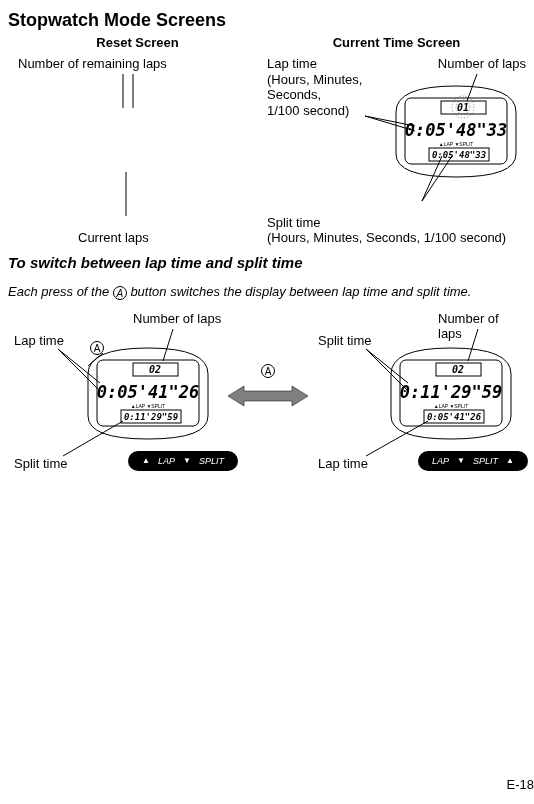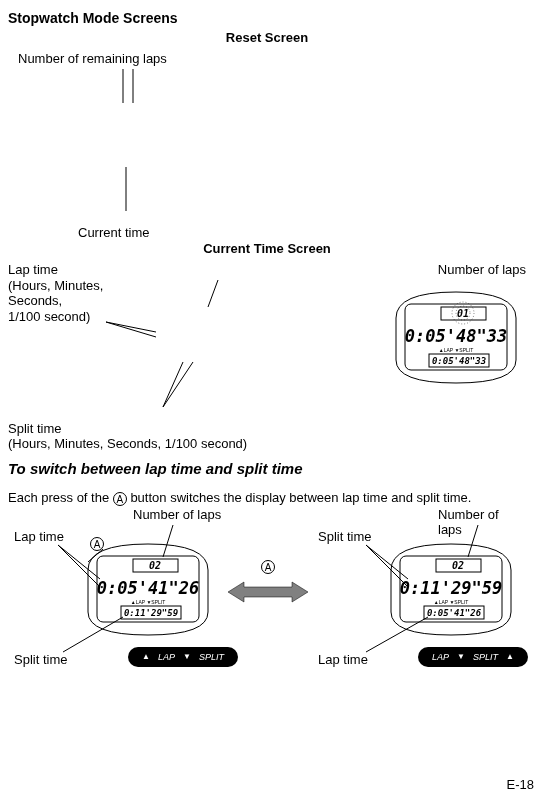--- a/index.html
+++ b/index.html
@@ -7,29 +7,28 @@
       width: 534px;
       height: 804px;
       font-family: Arial, Helvetica, sans-serif;
       font-size: 13px;
       color: #000;
       position: relative;
       background: #fff;
       padding: 10px 8px;
     }
     .title {
-      font-size: 14px;
+      font-size: 18px;
       font-weight: bold;
       margin-bottom: 4px;
     }
     .screens-row {
       display: flex;
       justify-content: space-between;
       margin-bottom: 8px;
-      flex-direction: column;
     }
     .screen-col { flex: 1; position: relative; }
     .screen-header {
       font-weight: bold;
       text-align: center;
       margin-bottom: 6px;
     }
     .label-text {
       font-size: 13px;
       line-height: 1.2;
@@ -87,20 +86,22 @@
     .subhead {
       font-size: 15px;
       font-weight: bold;
       font-style: italic;
       margin-top: 8px;
       margin-bottom: 12px;
     }
     .para {
       font-size: 13px;
       line-height: 1.35;
+      margin-bottom: 10px;
+      font-style: italic;
     }
     .circled {
       display: inline-block;
       width: 14px; height: 14px;
       border: 1px solid #000;
       border-radius: 50%;
       font-size: 10px;
       line-height: 13px;
       text-align: center;
       vertical-align: middle;
@@ -168,21 +169,21 @@
     <div class="reset-wrapper">
       <div class="label-text remaining-label">Number of remaining laps</div>
 
 
       <svg class="overlay" width="260" height="190">
         <line class="line" x1="115" y1="18" x2="115" y2="52"></line>
         <line class="line" x1="125" y1="18" x2="125" y2="52"></line>
         <line class="line" x1="118" y1="160" x2="118" y2="116"></line>
       </svg>
 
-      <div class="label-text current-time-label">Current time</div>
+      <div class="label-text current-time-label">Current laps</div>
     </div>
   </div>
 
   <div class="screen-col">
     <div class="screen-header">Current Time Screen</div>
     <div class="elapsed-wrapper">
       <div class="label-text laptime-desc" style="white-space: pre-line;">Lap time
 (Hours, Minutes,
 Seconds,
 1/100 second)</div>

